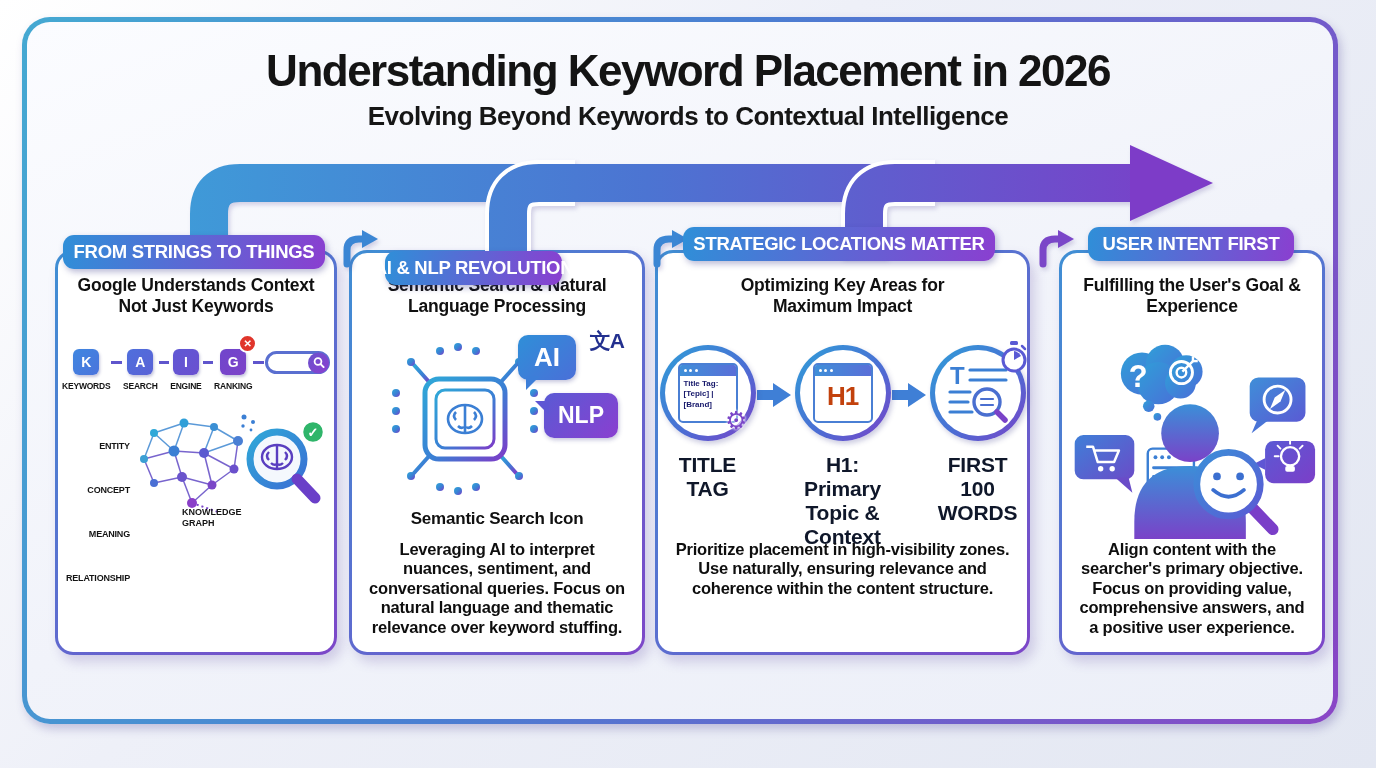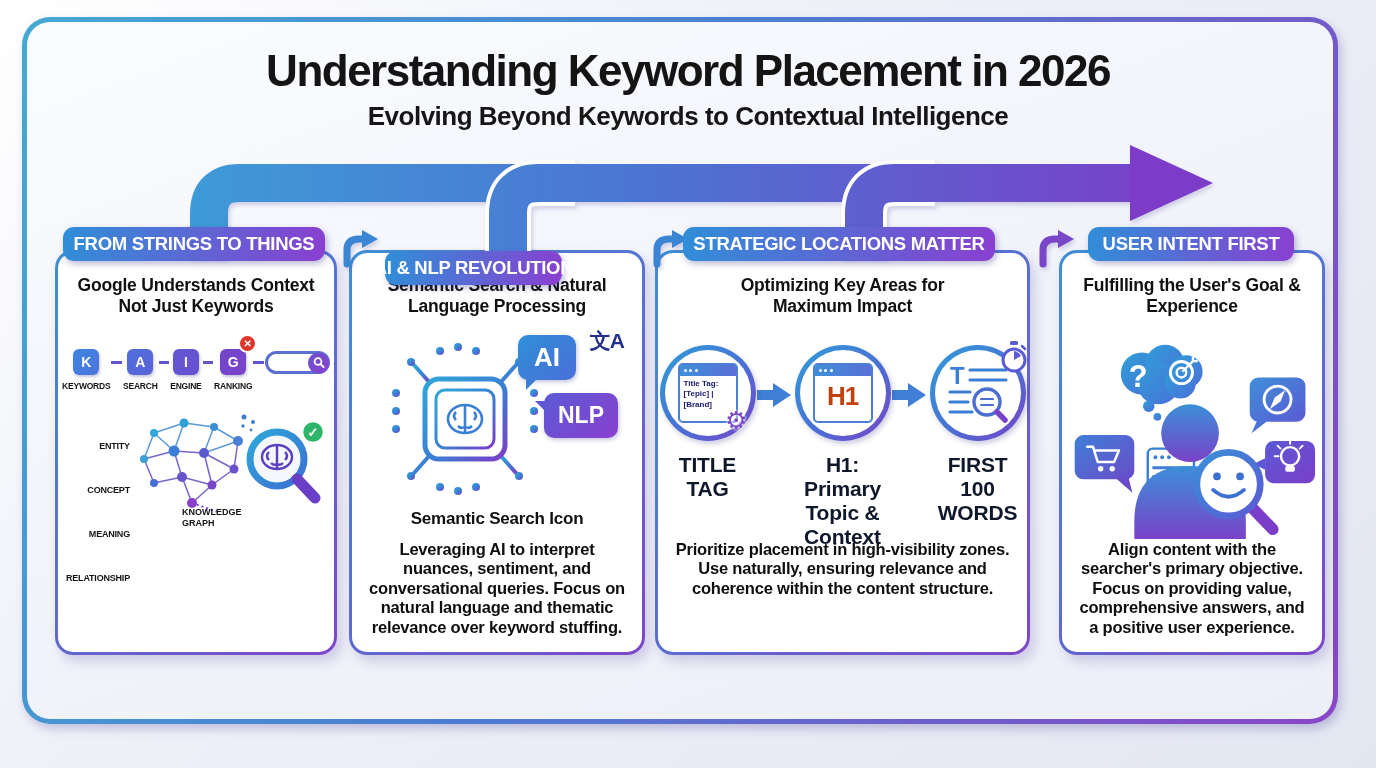--- a/index.html
+++ b/index.html
@@ -27,21 +27,21 @@
   .card-inner { position:relative; width:100%; height:100%; border-radius:15px; background:#ffffff; }
   .card1 { left:55px;  width:282px; }
   .card2 { left:349px; width:296px; }
   .card3 { left:655px; width:375px; }
   .card4 { left:1059px; width:266px; }
   .pill { position:absolute; top:227px; height:34px; z-index:4; border-radius:11px;
           background:linear-gradient(100deg,#2f8fd8 0%,#8a3fd0 100%);
           color:#fff; font-weight:700; font-size:18.5px; letter-spacing:-0.3px;
           display:flex; align-items:center; justify-content:center; white-space:nowrap;
           box-shadow:2px 3px 6px rgba(60,60,140,.35); }
-  .pill1 { left:63px;  width:262px; }
+  .pill1 { left:63px;  width:262px;margin-top:8px; }
   .pill2 { left:385px; width:177px;margin-top:24px; }
   .pill3 { left:683px; width:312px; }
   .pill4 { left:1088px; width:206px; }
   .heading { position:absolute; top:22px; left:50%; transform:translateX(-50%);
           text-align:center; font-size:17.5px; font-weight:700; line-height:1.2;
           letter-spacing:-0.2px; color:#101010; }
   .h1w { width:252px; } .h2w { width:238px; } .h3w { width:252px; } .h4w { width:230px; }
   .desc { position:absolute; top:287px; left:11px; right:11px; text-align:center;
           font-size:16.5px; font-weight:600; line-height:1.18; letter-spacing:-0.2px; color:#0e0e0e; }
   

